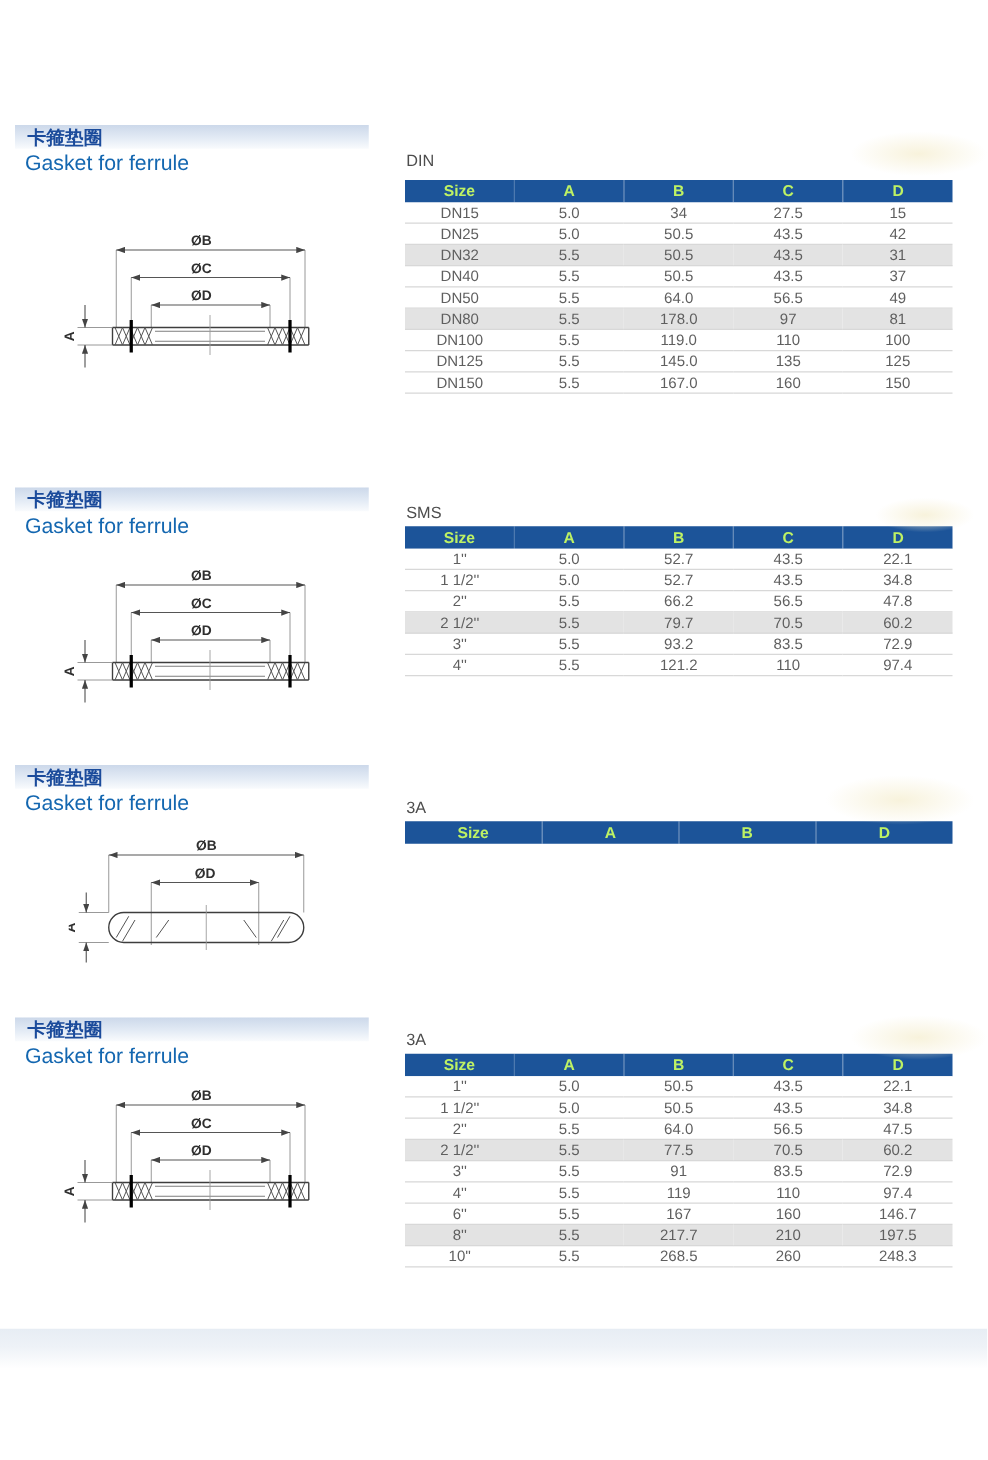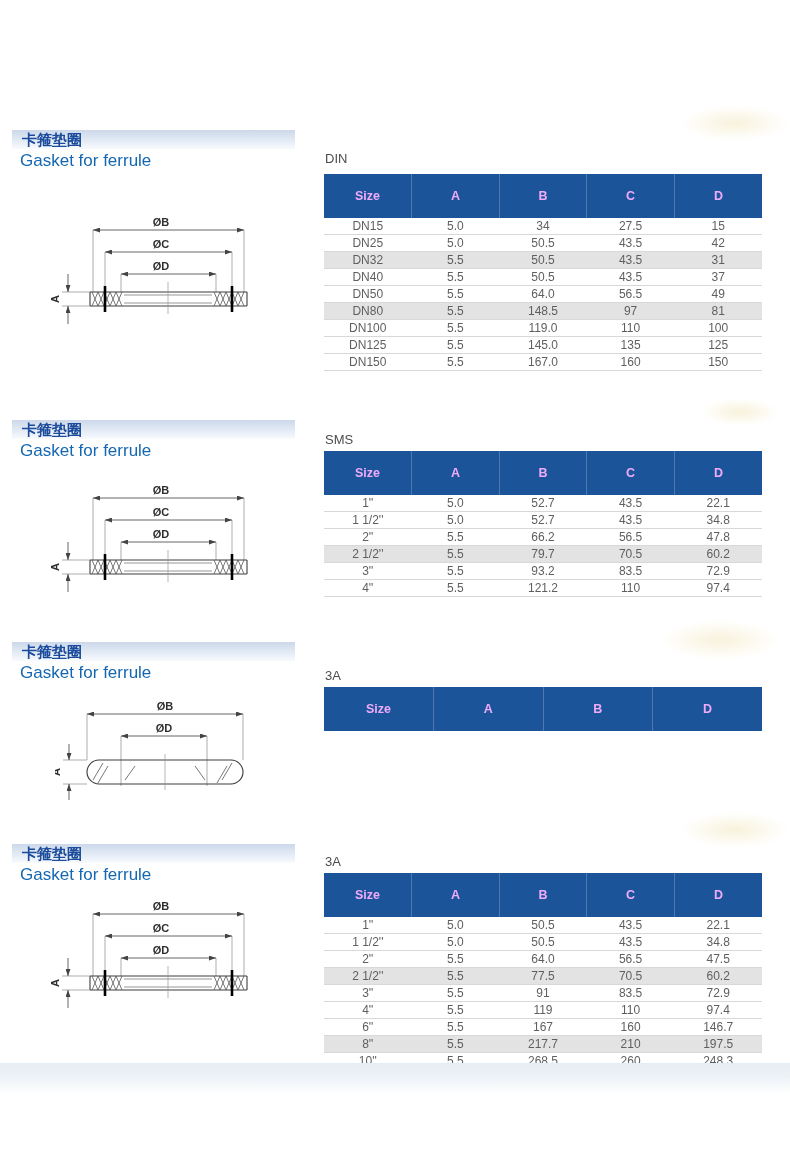--- a/index.html
+++ b/index.html
@@ -1,38 +1,38 @@
 <!DOCTYPE html>
 <html style="--header-blue: #1c5499; --title-cn: #1b4b9b; --title-en: #1467b0; --row-shaded: #e3e3e3;"><head>
 <meta charset="utf-8">
 <style>
   html,body{margin:0;padding:0;background:#fff;}
   .page{position:relative;width:790px;height:1168px;background:#fff;overflow:hidden;
         font-family:"Liberation Sans","DejaVu Sans",sans-serif;}
 
-  .sec{position:absolute;left:0;width:666px;margin-top:30px;}
+  .sec{position:absolute;left:0;width:666px;}
   #s1{top:100px;height:290px;}
   #s2{top:390px;height:222px;}
   #s3{top:612px;height:202px;}
   #s4{top:814px;height:354px;}
 
   .band{position:absolute;left:12px;top:0;width:283px;height:19px;
         background:linear-gradient(to bottom,#ccd8ea 0%,#e3ebf5 55%,#f9fbfd 100%);}
   .cn{position:absolute;left:10px;top:1px;font-size:15px;font-weight:bold;
       color:var(--title-cn,#1b4b9b);white-space:nowrap;}
   .en{position:absolute;left:20px;top:21px;font-size:17px;
       color:var(--title-en,#1467b0);white-space:nowrap;}
 
   .std{position:absolute;left:325px;font-size:13px;color:#4d4d4d;}
   #s1 .std{top:21px;} #s2 .std{top:12px;} #s3 .std{top:26px;} #s4 .std{top:10px;}
 
   .spec{position:absolute;left:324px;width:438px;border-collapse:collapse;table-layout:fixed;}
   #s1 .spec{top:44px;} #s2 .spec{top:31px;} #s3 .spec{top:45px;} #s4 .spec{top:29px;}
-  .spec th{background:var(--header-blue,#1c5499);color:#f0abfc;font-size:12.5px;font-weight:bold;
-           height:18px;padding:13px;text-align:center;}
+  .spec th{background:var(--header-blue,#1c5499);color:#bef264;font-size:12.5px;font-weight:bold;
+           height:18px;padding:0;text-align:center;}
   .spec th:not(:last-child){border-right:1px solid rgba(255,255,255,0.22);}
   .spec td{height:16px;font-size:12px;color:#5f5f5f;text-align:center;
            border-bottom:1px solid #d8d8d8;padding:0;background:#fff;}
   .spec tr.shaded td{background:var(--row-shaded,#e3e3e3);}
 
   .drawing{position:absolute;}
   #s1 .drawing{left:48px;top:86px;}
   #s2 .drawing{left:48px;top:64px;}
   #s3 .drawing{left:55px;top:58px;}
   #s4 .drawing{left:48px;top:56px;}
@@ -150,21 +150,21 @@
           <tr>
             <td>DN50</td>
             <td>5.5</td>
             <td>64.0</td>
             <td>56.5</td>
             <td>49</td>
           </tr>
           <tr class="shaded">
             <td>DN80</td>
             <td>5.5</td>
-            <td>148.5</td>
+            <td>178.0</td>
             <td>97</td>
             <td>81</td>
           </tr>
           <tr>
             <td>DN100</td>
             <td>5.5</td>
             <td>119.0</td>
             <td>110</td>
             <td>100</td>
           </tr>

